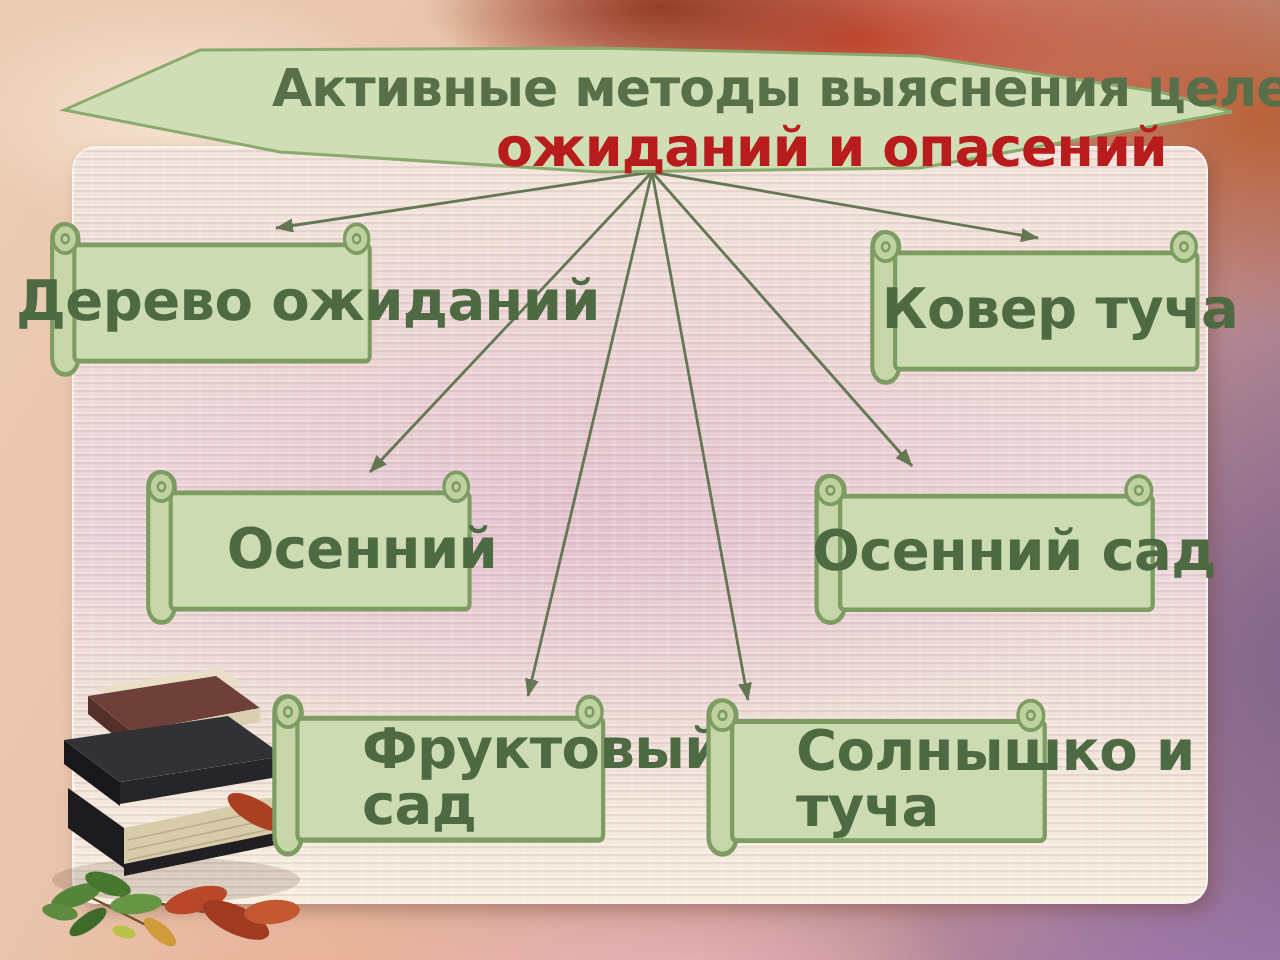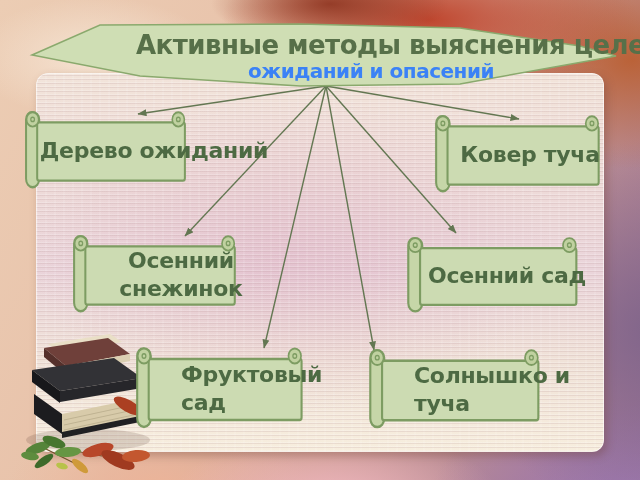--- a/index.html
+++ b/index.html
@@ -33,28 +33,28 @@
     box-shadow:3px 4px 8px rgba(110,60,50,0.35), inset 0 0 0 1px rgba(255,255,255,0.55);
   }
   .overlay{position:absolute;left:0;top:0;width:640px;height:480px;}
   .books{position:absolute;left:10px;top:328px;width:185px;height:150px;}
   .title-l1{
     position:absolute;left:136px;top:30px;white-space:nowrap;
     font-size:26px;font-weight:bold;color:#577049;letter-spacing:-0.5px;
   }
   .title-l2{
     position:absolute;left:248px;top:59px;white-space:nowrap;
-    font-size:20px;font-weight:bold;color:#3b82f6;letter-spacing:-0.5px;
+    font-size:27px;font-weight:bold;color:#b91c1c;letter-spacing:-0.5px;
   }
   .sbox{position:absolute;}
   .scroll-svg{position:absolute;left:0;top:0;width:100%;height:100%;}
   .btxt{
     position:absolute;top:8px;bottom:6px;display:flex;flex-direction:column;
     justify-content:center;align-items:center;
-    font-size:22px;line-height:28px;font-weight:bold;color:#4d6a43;
+    font-size:28px;line-height:28px;font-weight:bold;color:#4d6a43;
     letter-spacing:-0.3px;white-space:nowrap;
   }
   .btxt span{display:block;}
   .btxt span:empty{display:none;}
   .btxt.leftal{align-items:flex-start;}
 </style>
 </head>
 <body>
 
 <div class="slide">
@@ -137,21 +137,20 @@
 
     </div>
   </div>
 
   <div class="sbox" style="left:70px;top:232px;width:174px;height:84px">
     <svg class="scroll-svg" viewBox="0 0 170 70" preserveAspectRatio="none">
         <use href="#scrollShape"></use>
       </svg>
     <div class="btxt" style="left:26px;right:-22px">
       <span>Осенний</span>
-      <span>снежинок</span>
     </div>
   </div>
 
   <div class="sbox" style="left:133px;top:344px;width:178px;height:88px">
     <svg class="scroll-svg" viewBox="0 0 170 70" preserveAspectRatio="none">
         <use href="#scrollShape"></use>
       </svg>
     <div class="btxt leftal" style="left:48px;right:-70px">
       <span>Фруктовый</span>
       <span>сад</span>
@@ -161,21 +160,21 @@
   <div class="sbox" style="left:404px;top:234px;width:182px;height:82px">
     <svg class="scroll-svg" viewBox="0 0 170 70" preserveAspectRatio="none">
         <use href="#scrollShape"></use>
       </svg>
     <div class="btxt" style="left:26px;right:2px">
       <span>Осенний сад</span>
 
     </div>
   </div>
 
-  <div class="sbox" style="left:366px;top:346px;width:182px;height:86px">
+  <div class="sbox" style="left:350px;top:346px;width:182px;height:86px">
     <svg class="scroll-svg" viewBox="0 0 170 70" preserveAspectRatio="none">
         <use href="#scrollShape"></use>
       </svg>
     <div class="btxt leftal" style="left:48px;right:-70px">
       <span>Солнышко и</span>
       <span>туча</span>
     </div>
   </div>
 
 </div>

